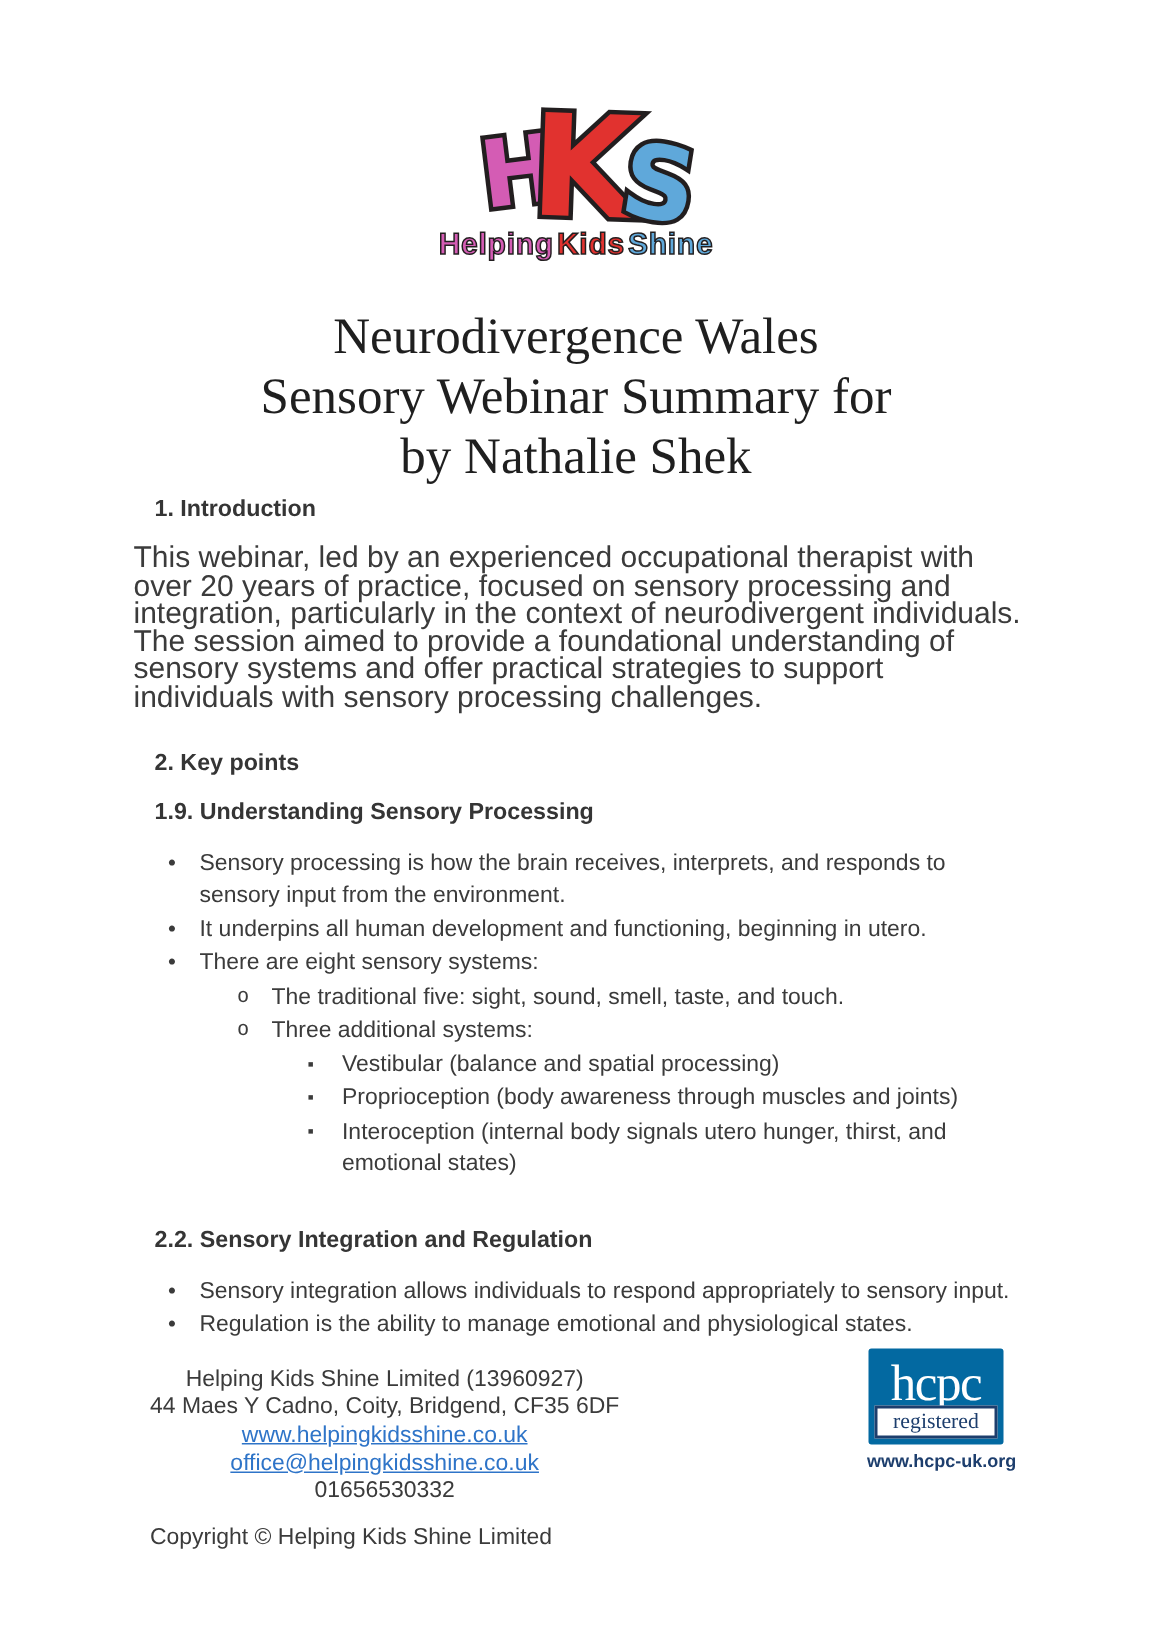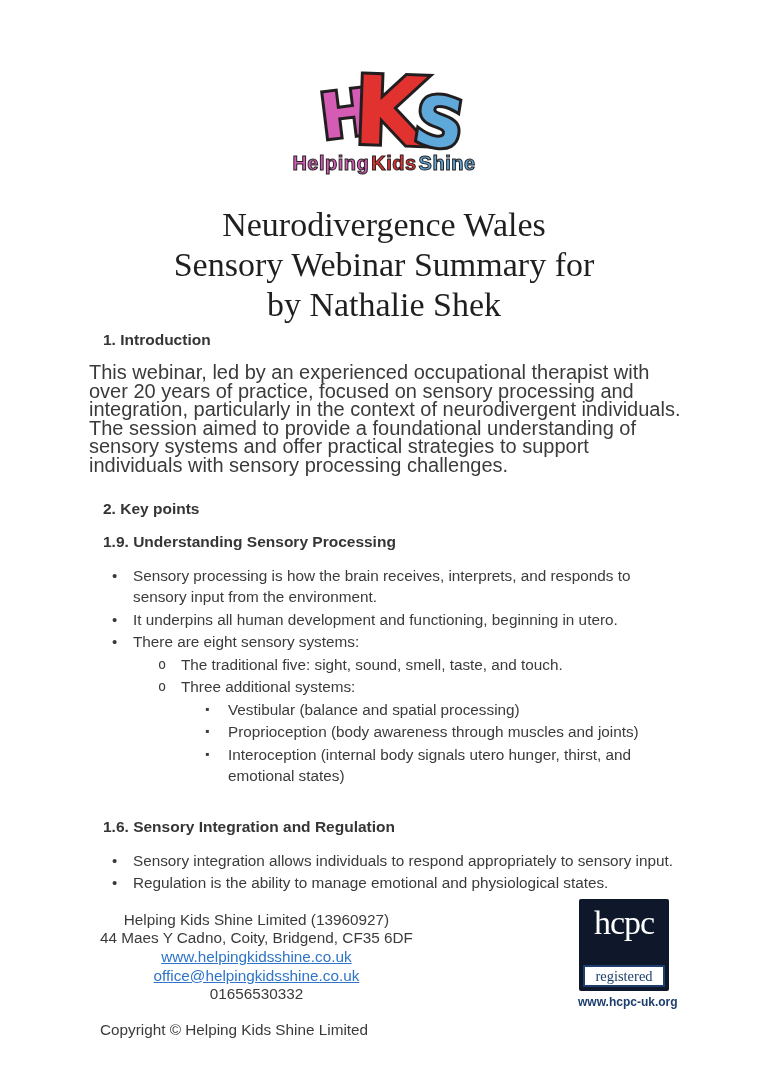--- a/index.html
+++ b/index.html
@@ -79,23 +79,23 @@
     justify-content: space-between;
     align-items: flex-start;
   }
   .footer-lines { font-size: 15.3px; line-height: 18.7px; text-align: center; }
   .footer-lines a { color: #2e74c8; text-decoration: underline; }
 
   .hcpc-badge { margin-top: -12px; width: 92px; text-align: center; }
   .hcpc-box {
     position: relative;
     width: 90px;
-    height: 92px;
+    height: 64px;
     margin: 0 auto;
-    background: #0f172a;
+    background: #0369a1;
     border-radius: 2px;
   }
   .hcpc-brand {
     display: block;
     padding-top: 2px;
     font-family: "Liberation Serif", "DejaVu Serif", serif;
     font-size: 34px;
     line-height: 44px;
     letter-spacing: -1px;
     color: #ffffff;
@@ -182,21 +182,21 @@
       <div class="li lvl3">
         <span class="marker">▪</span>
         <span>Proprioception (body awareness through muscles and joints)</span>
       </div>
       <div class="li lvl3">
         <span class="marker">▪</span>
         <span>Interoception (internal body signals utero hunger, thirst, and emotional states)</span>
       </div>
     </div>
 
-    <div class="heading h-sub2">1.6. Sensory Integration and Regulation</div>
+    <div class="heading h-sub2">2.2. Sensory Integration and Regulation</div>
     <div class="blist">
       <div class="li lvl1">
         <span class="marker">•</span>
         <span>Sensory integration allows individuals to respond appropriately to sensory input.</span>
       </div>
       <div class="li lvl1">
         <span class="marker">•</span>
         <span>Regulation is the ability to manage emotional and physiological states.</span>
       </div>
     </div>

